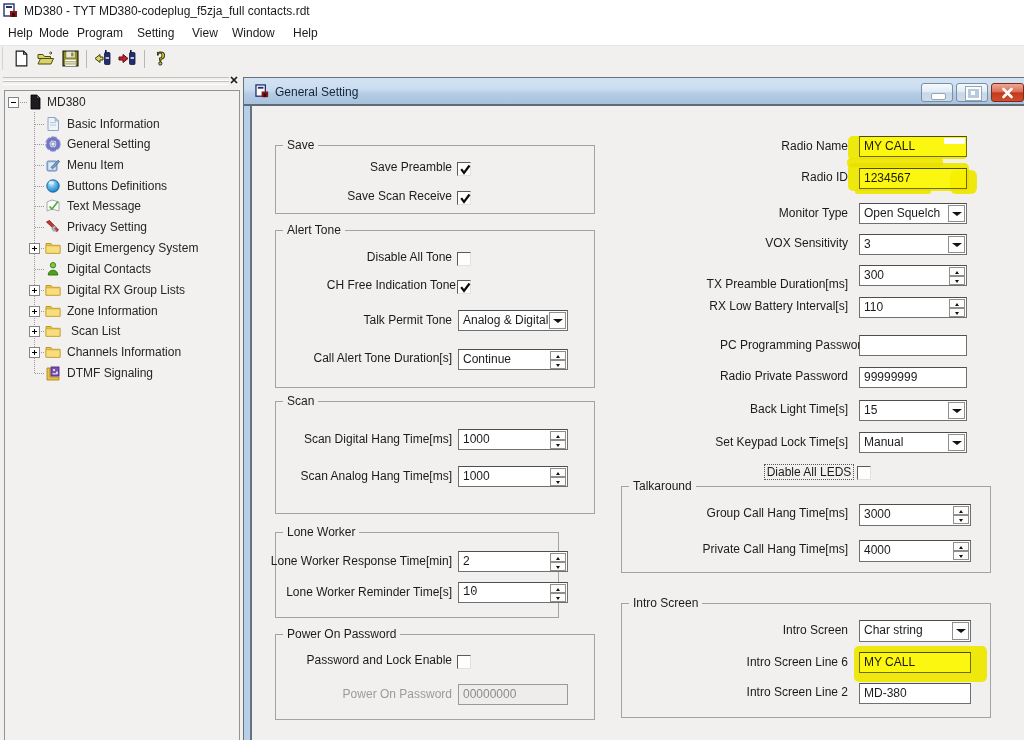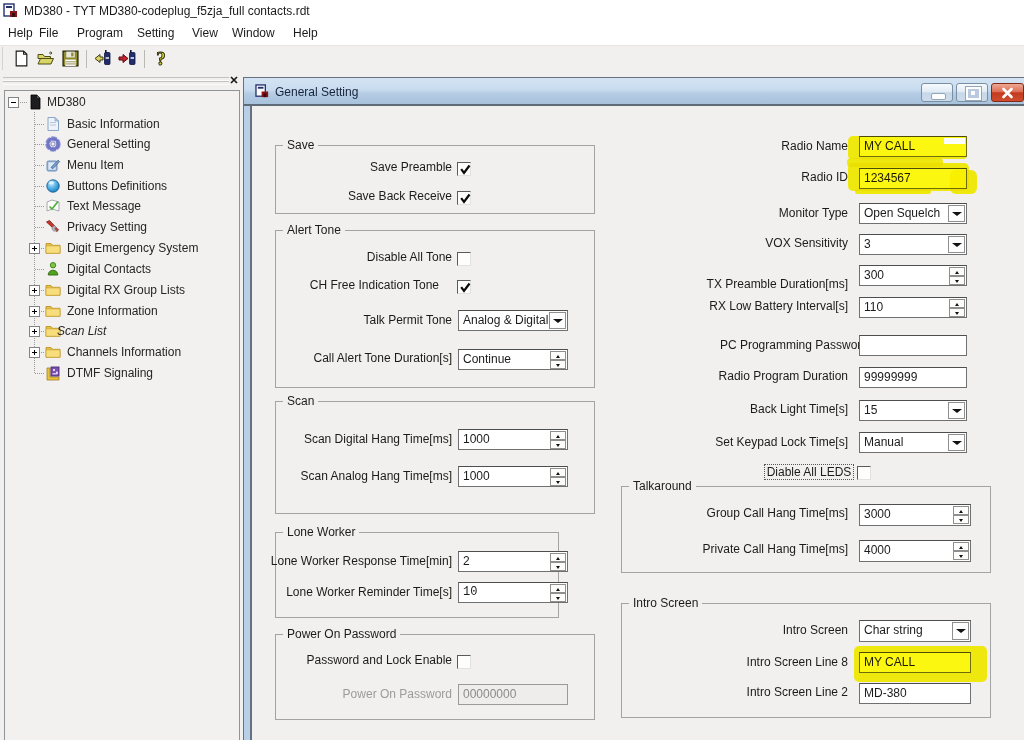--- a/index.html
+++ b/index.html
@@ -36,21 +36,21 @@
 <svg class="a" style="left:3px;top:3px" width="17" height="16" viewBox="0 0 17 16">
  <rect x="1" y="1" width="10" height="12" fill="#fdfdfd" stroke="#24306e" stroke-width="1.4"></rect>
  <rect x="3" y="3" width="6" height="2" fill="#24306e"></rect>
  <rect x="7" y="8" width="7" height="6" fill="#8c1418"></rect>
  <rect x="9" y="10" width="3" height="4" fill="#3a0c0e"></rect>
 </svg>
 <div class="a" style="left:24px;top:3px;line-height:16px;">MD380 - TYT MD380-codeplug_f5zja_full contacts.rdt</div>
 
 <div class="a" style="left:0;top:22px;width:1024px;height:23px;background:#ffffff;"></div>
 <div class="mi" style="left:8px;">Help</div>
-<div class="mi" style="left:39px;">File</div>
+<div class="mi" style="left:39px;">Mode</div>
 <div class="mi" style="left:77px;">Program</div>
 <div class="mi" style="left:137px;">Setting</div>
 <div class="mi" style="left:192px;">View</div>
 <div class="mi" style="left:232px;">Window</div>
 <div class="mi" style="left:293px;">Help</div>
 
 <div class="a" style="left:0;top:45px;width:1024px;height:27px;background:#f1f0ee;border-top:1px solid #e6e5e2;"></div>
 <div class="a" style="left:2px;top:47px;width:1px;height:23px;background:#d4d3cf;"></div>
 <svg class="a" style="left:13px;top:50px" width="17" height="17" viewBox="0 0 16 16">
  <path d="M3 1 h7 l3 3 v11 h-10 z" fill="#ffffff" stroke="#1a1a1a" stroke-width="1.1"></path>
@@ -190,21 +190,21 @@
 <div class="tree-txt" style="left:67px;top:303px;">Zone Information</div>
 <div class="ebox plus" style="left:29px;top:326px;">
       <i></i>
       <b></b>
     </div>
 <div class="hdot" style="left:41px;top:331px;width:4px;"></div>
 <svg class="ticon" style="left:45px;top:323px" viewBox="0 0 16 16">
       <path d="M1 3.5 h5 l1.4 1.8 h7.6 v8 h-14 z" fill="#e9c23e" stroke="#b28c1e" stroke-width="0.8"></path>
       <path d="M1 5.8 h14 v7.5 h-14 z" fill="#f7dd7c" stroke="#c9a43a" stroke-width="0.8"></path>
     </svg>
-<div class="tree-txt" style="left:57px;top:323px;font-style:italic;">Scan List</div>
+<div class="tree-txt" style="left:71px;top:323px;">Scan List</div>
 <div class="ebox plus" style="left:29px;top:347px;">
       <i></i>
       <b></b>
     </div>
 <div class="hdot" style="left:41px;top:352px;width:4px;"></div>
 <svg class="ticon" style="left:45px;top:344px" viewBox="0 0 16 16">
       <path d="M1 3.5 h5 l1.4 1.8 h7.6 v8 h-14 z" fill="#e9c23e" stroke="#b28c1e" stroke-width="0.8"></path>
       <path d="M1 5.8 h14 v7.5 h-14 z" fill="#f7dd7c" stroke="#c9a43a" stroke-width="0.8"></path>
     </svg>
 <div class="tree-txt" style="left:67px;top:344px;">Channels Information</div>
@@ -247,32 +247,32 @@
 <div id="form">
     <div class="gb" style="left:275px;top:145px;width:320px;height:69px;">
       <span>Save</span>
     </div>
 <div class="lbl" style="left:192px;top:160px;width:260px;">Save Preamble</div>
 <div class="cb" style="left:457px;top:162px;">
       <svg style="position:absolute;left:1px;top:0px" width="12" height="13" viewBox="0 0 12 13">
         <path d="M2.2 6.2 L5 10 L10.5 2.5" fill="none" stroke="#0a0a0a" stroke-width="2.2"></path>
       </svg>
     </div>
-<div class="lbl" style="left:192px;top:189px;width:260px;">Save Back Receive</div>
+<div class="lbl" style="left:192px;top:189px;width:260px;">Save Scan Receive</div>
 <div class="cb" style="left:457px;top:191px;">
       <svg style="position:absolute;left:1px;top:0px" width="12" height="13" viewBox="0 0 12 13">
         <path d="M2.2 6.2 L5 10 L10.5 2.5" fill="none" stroke="#0a0a0a" stroke-width="2.2"></path>
       </svg>
     </div>
 <div class="gb" style="left:275px;top:230px;width:320px;height:158px;">
       <span>Alert Tone</span>
     </div>
 <div class="lbl" style="left:192px;top:250px;width:260px;">Disable All Tone</div>
 <div class="cb" style="left:457px;top:252px;"></div>
-<div class="lbl" style="left:179px;top:278px;width:260px;text-align:right;">CH Free Indication Tone</div>
+<div class="lbl" style="left:196px;top:278px;width:260px;text-align:right;">CH Free Indication Tone</div>
 <div class="cb" style="left:457px;top:280px;">
       <svg style="position:absolute;left:1px;top:0px" width="12" height="13" viewBox="0 0 12 13">
         <path d="M2.2 6.2 L5 10 L10.5 2.5" fill="none" stroke="#0a0a0a" stroke-width="2.2"></path>
       </svg>
     </div>
 <div class="lbl" style="left:192px;top:313px;width:260px;">Talk Permit Tone</div>
 <div class="tf" style="left:458px;top:310px;width:110px;height:21px;">Analog &amp; Digital<div class="dd-btn"></div></div>
 <div class="lbl" style="left:192px;top:351px;width:260px;">Call Alert Tone Duration[s]</div>
 <div class="tf" style="left:458px;top:349px;width:110px;height:21px;">Continue<div class="sp" style="height:18px;">
         <div class="spu"></div>
@@ -324,21 +324,21 @@
         <div class="spu"></div>
         <div class="spd"></div>
       </div></div>
 <div class="lbl" style="left:588px;top:299px;width:260px;">RX Low Battery Interval[s]</div>
 <div class="tf" style="left:859px;top:297px;width:108px;height:21px;">110<div class="sp" style="height:18px;">
         <div class="spu"></div>
         <div class="spd"></div>
       </div></div>
 <div class="lbl" style="left:608px;top:338px;width:260px;">PC Programming Password</div>
 <div class="tf" style="left:859px;top:335px;width:108px;height:21px;"></div>
-<div class="lbl" style="left:588px;top:369px;width:260px;">Radio Program Duration</div>
+<div class="lbl" style="left:588px;top:369px;width:260px;">Radio Private Password</div>
 <div class="tf" style="left:859px;top:367px;width:108px;height:21px;">99999999</div>
 <div class="lbl" style="left:588px;top:402px;width:260px;">Back Light Time[s]</div>
 <div class="tf" style="left:859px;top:400px;width:108px;height:21px;">15<div class="dd-btn"></div></div>
 <div class="lbl" style="left:588px;top:435px;width:260px;">Set Keypad Lock Time[s]</div>
 <div class="tf" style="left:859px;top:432px;width:108px;height:21px;">Manual<div class="dd-btn"></div></div>
 <div class="a" style="left:764px;top:464px;width:90px;height:16px;border:1px dotted #555;box-sizing:border-box;text-align:center;line-height:14px;white-space:nowrap;">Diable All LEDS</div>
 <div class="cb" style="left:857px;top:466px;"></div>
 <div class="gb" style="left:621px;top:486px;width:370px;height:87px;">
       <span>Talkaround</span>
     </div>
@@ -350,21 +350,21 @@
 <div class="lbl" style="left:588px;top:542px;width:260px;">Private Call Hang Time[ms]</div>
 <div class="tf" style="left:859px;top:540px;width:112px;height:22px;">4000<div class="sp" style="height:19px;">
         <div class="spu"></div>
         <div class="spd"></div>
       </div></div>
 <div class="gb" style="left:621px;top:603px;width:370px;height:115px;">
       <span>Intro Screen</span>
     </div>
 <div class="lbl" style="left:588px;top:623px;width:260px;">Intro Screen</div>
 <div class="tf" style="left:859px;top:620px;width:112px;height:22px;">Char string<div class="dd-btn"></div></div>
-<div class="lbl" style="left:588px;top:655px;width:260px;">Intro Screen Line 8</div>
+<div class="lbl" style="left:588px;top:655px;width:260px;">Intro Screen Line 6</div>
 <div class="tf" style="left:859px;top:652px;width:112px;height:21px;">MY CALL</div>
 <div class="lbl" style="left:588px;top:685px;width:260px;">Intro Screen Line 2</div>
 <div class="tf" style="left:859px;top:683px;width:112px;height:21px;">MD-380</div>
 <div class="hl" style="left:848px;top:136px;width:119px;height:23px;border-radius:5px 2px 4px 4px;"></div>
 <div class="hl" style="left:847px;top:158px;width:96px;height:9px;border-radius:4px;"></div>
 <div class="hl" style="left:848px;top:163px;width:121px;height:28px;border-radius:5px;"></div>
 <div class="hl" style="left:950px;top:170px;width:27px;height:24px;border-radius:6px;"></div>
 <div class="hl" style="left:855px;top:189px;width:76px;height:5px;border-radius:3px;"></div>
 <div class="a" style="left:944px;top:138px;width:21px;height:6px;background:#fdfdfa;"></div>
 <div class="hl" style="left:854px;top:646px;width:133px;height:36px;border-radius:5px;"></div>

